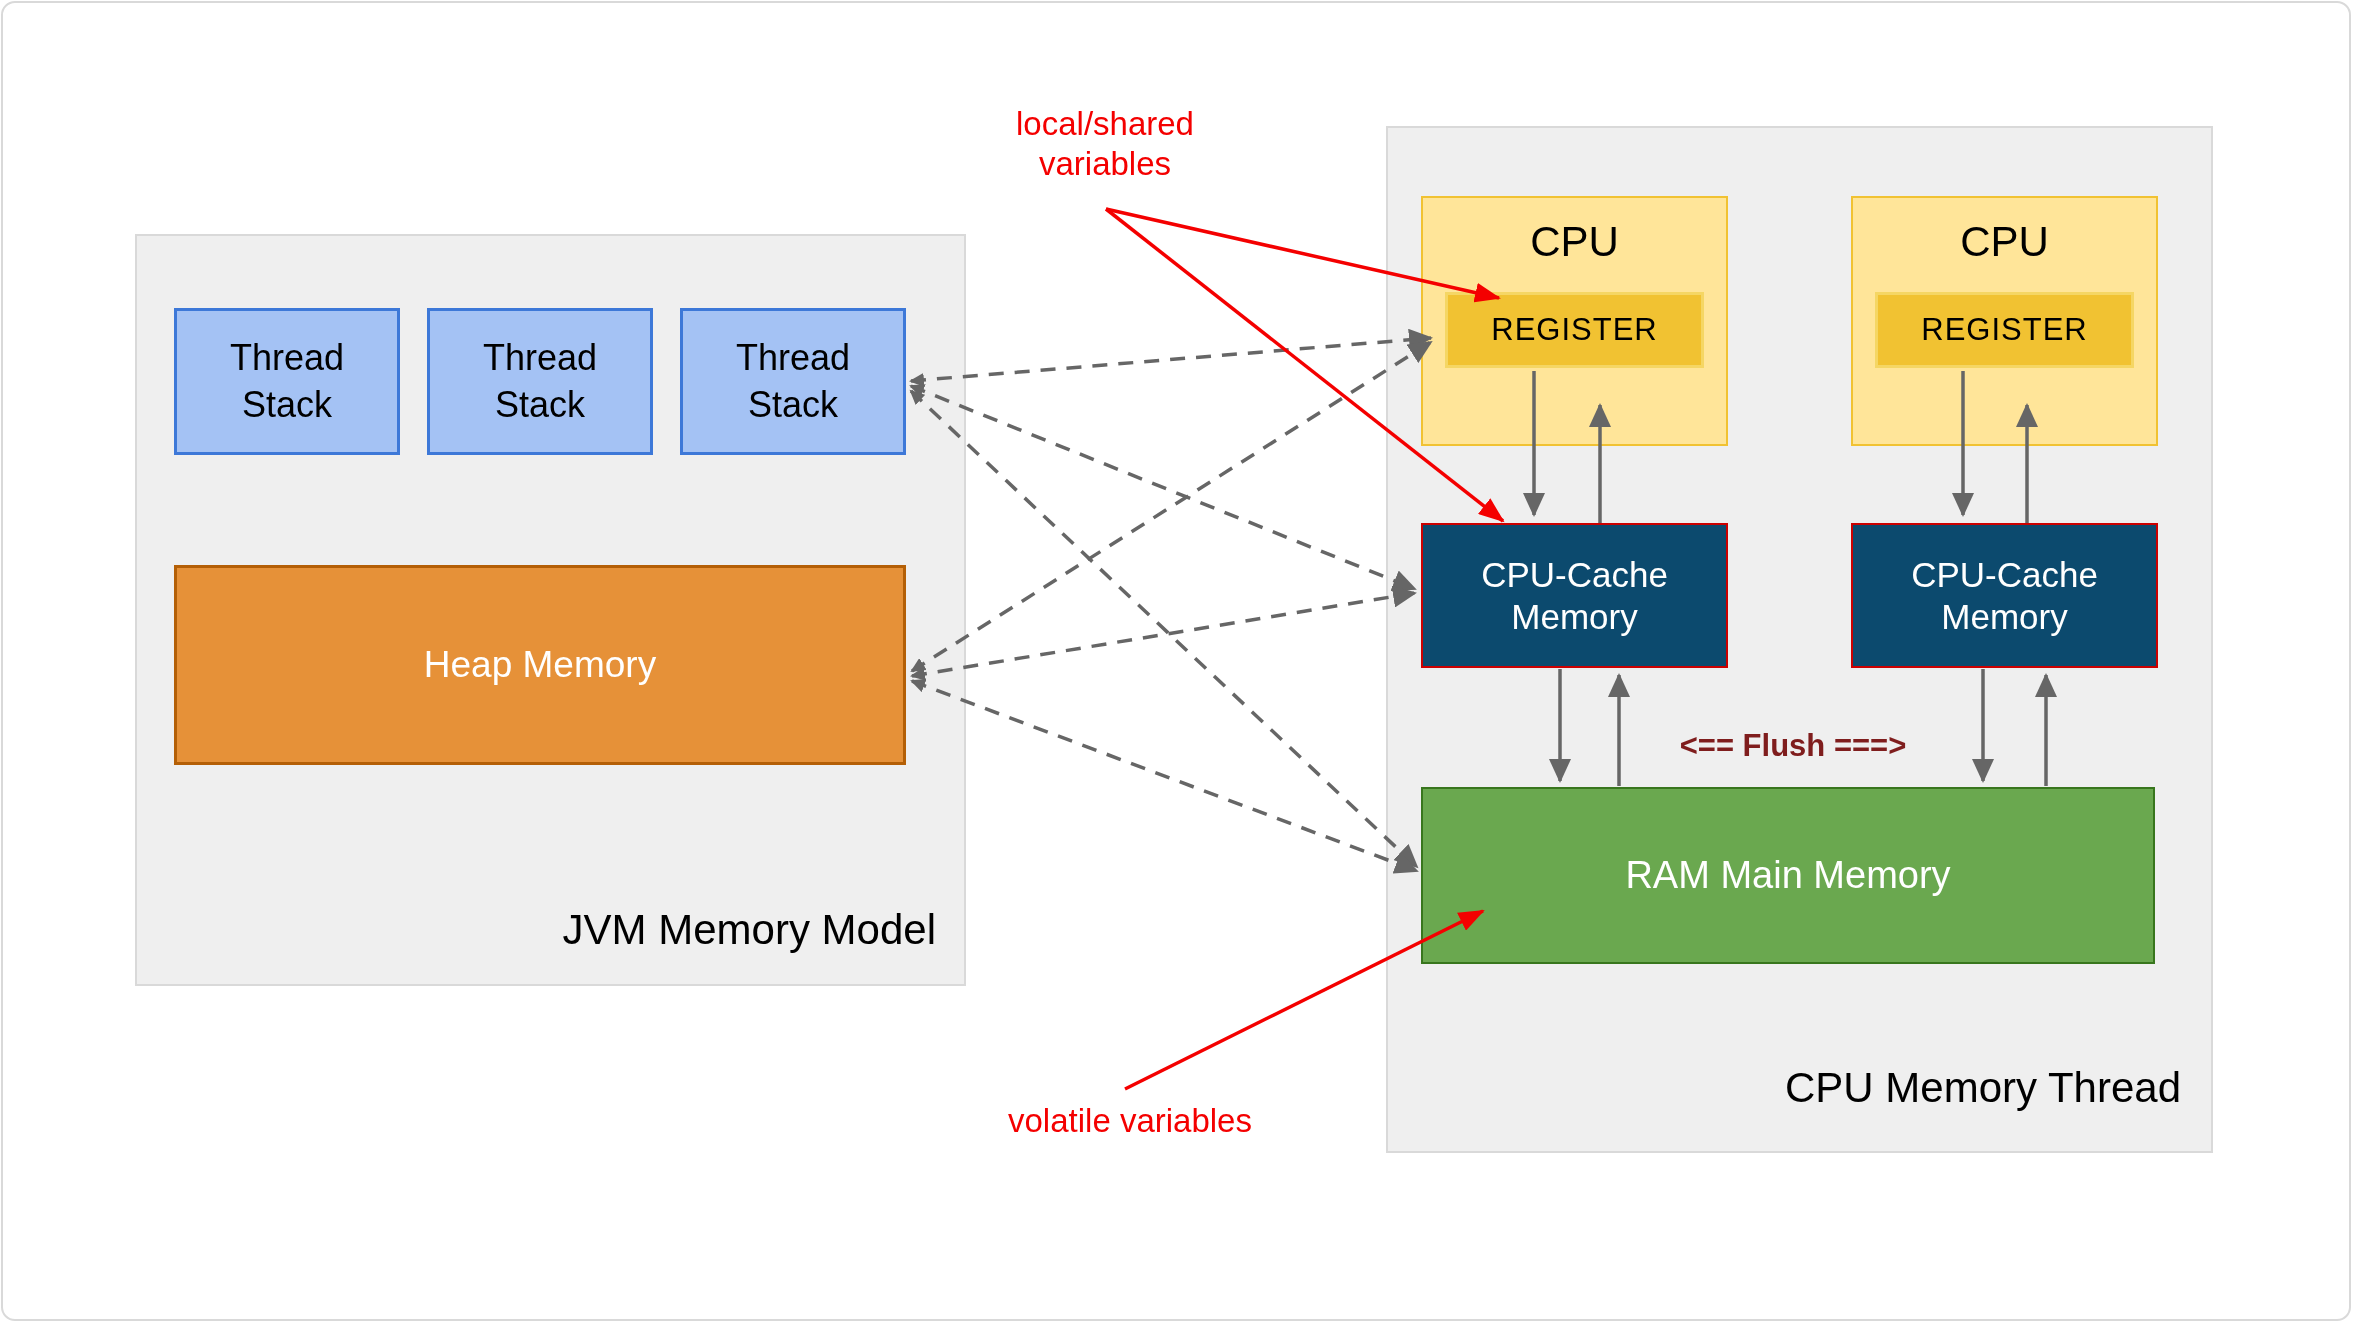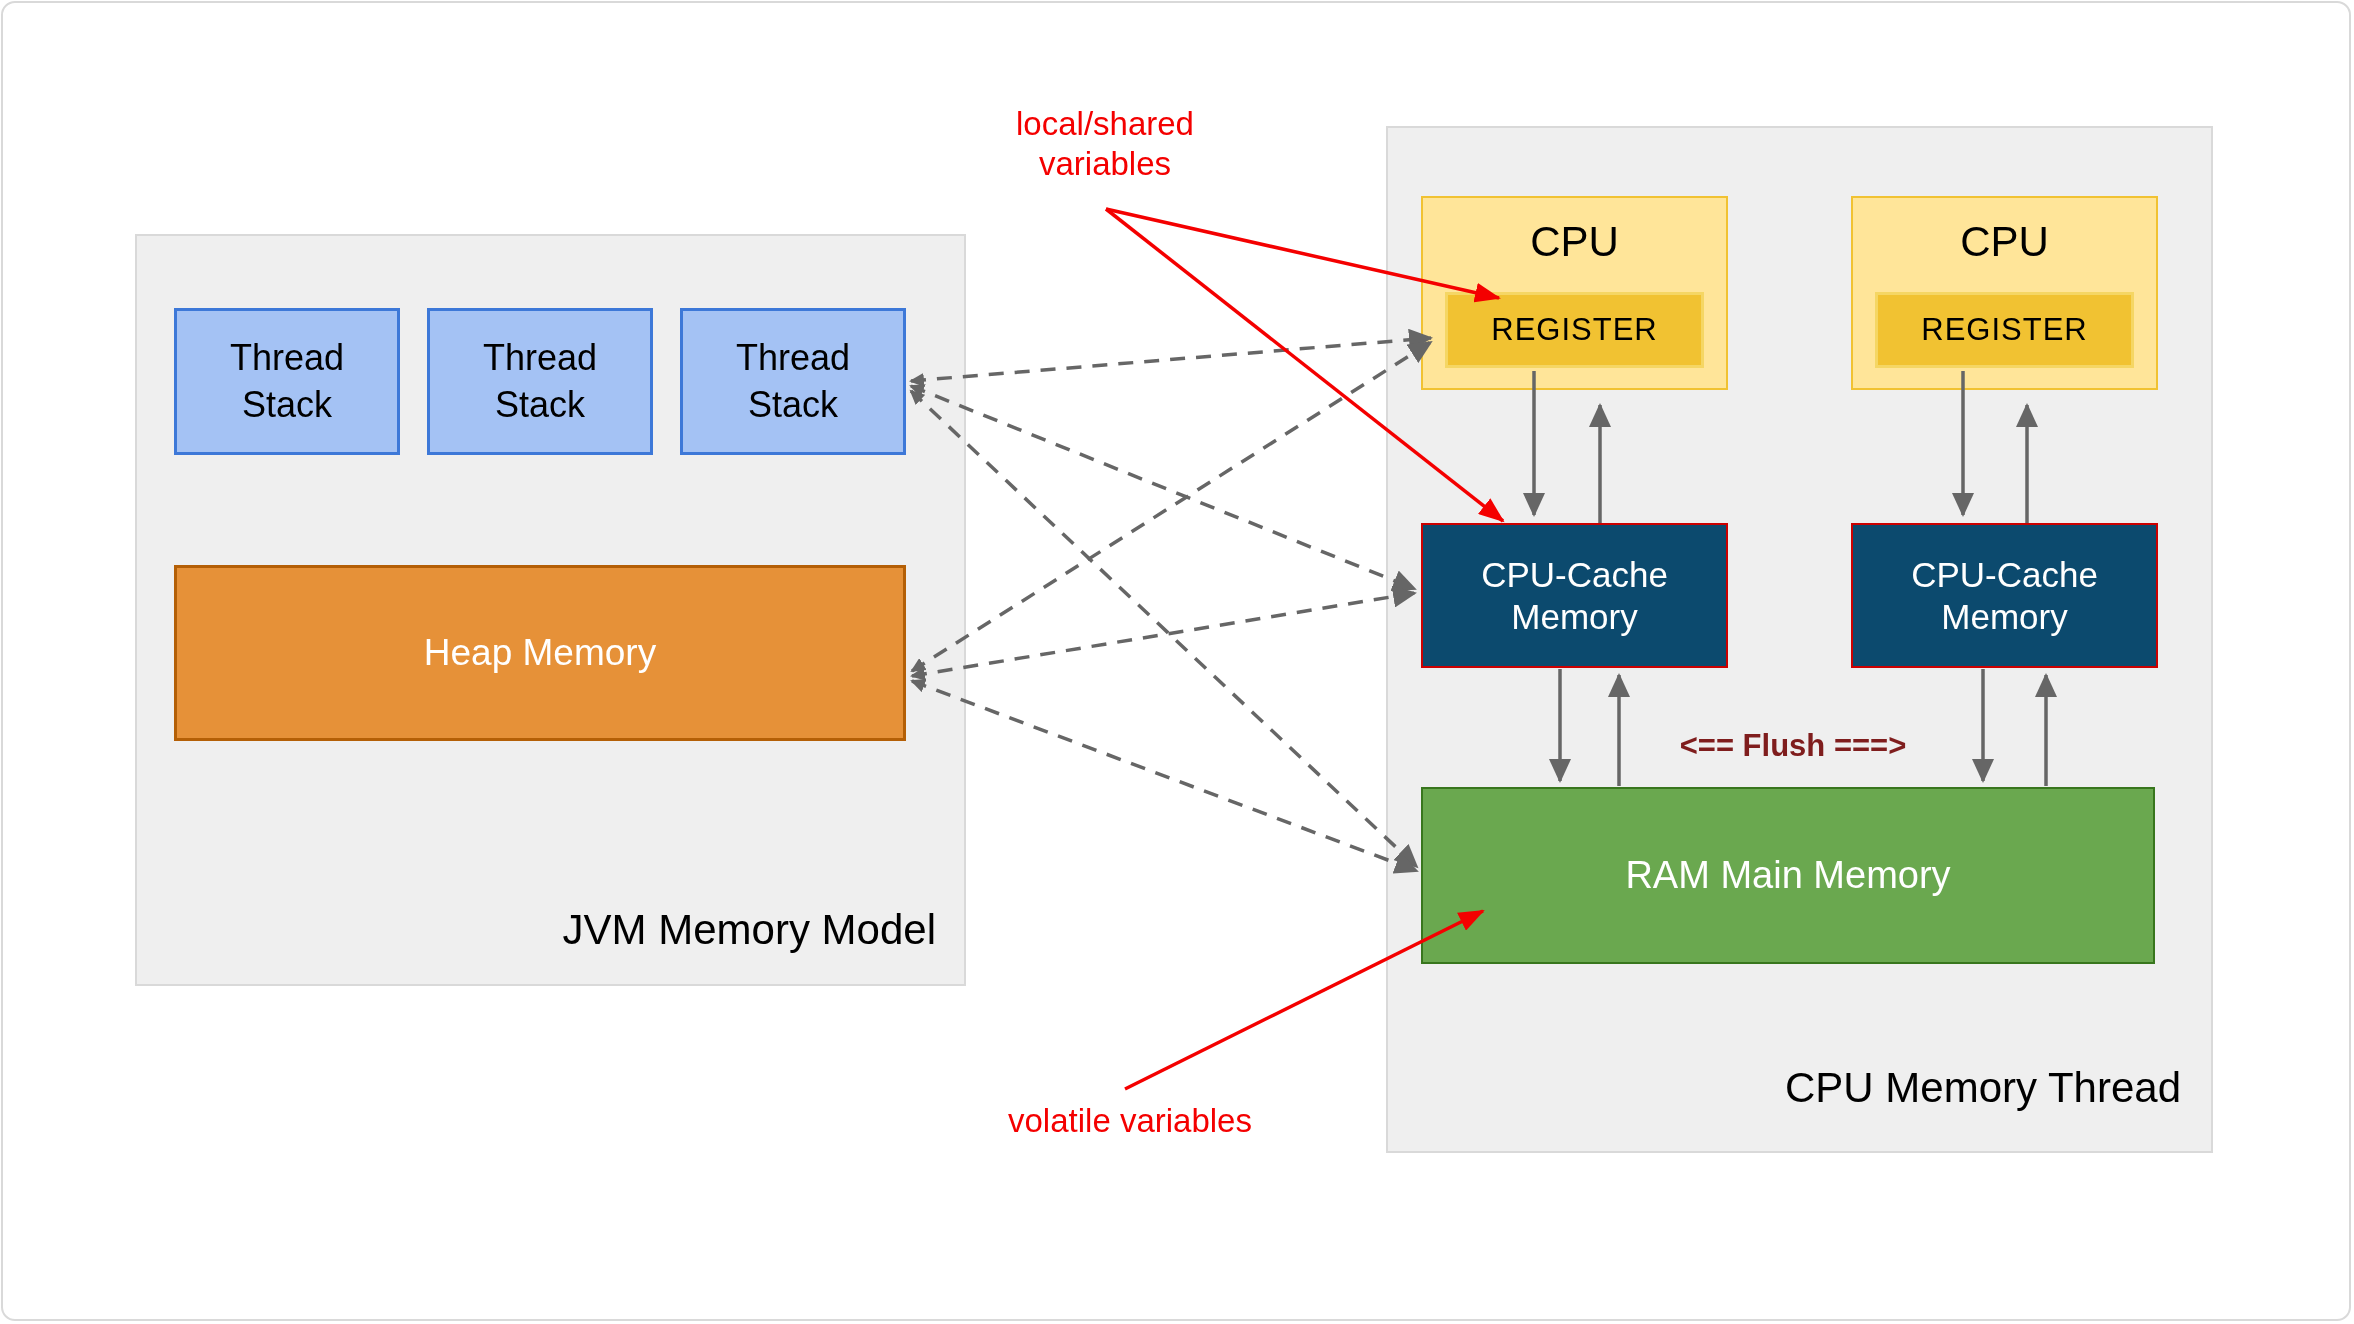--- a/index.html
+++ b/index.html
@@ -22,27 +22,27 @@
   .tstack{
     position:absolute;top:305px;width:226px;height:147px;box-sizing:border-box;
     background:#a4c2f4;border:3px solid #3d78d8;
     display:flex;align-items:center;justify-content:center;text-align:center;
     font-size:36px;line-height:1.28;color:#000;padding:0 54px;
   }
   #tstack-1{left:171px;}
   #tstack-2{left:424px;}
   #tstack-3{left:677px;}
   #heap{
-    position:absolute;left:171px;top:562px;width:732px;height:176px;box-sizing:border-box;
+    position:absolute;left:171px;top:562px;width:732px;height:200px;box-sizing:border-box;
     background:#e69138;border:3px solid #b45f06;
     display:flex;align-items:center;justify-content:center;
     font-size:37px;color:#ffffff;
   }
   .cpu-box{
-    position:absolute;top:193px;width:307px;height:194px;box-sizing:border-box;
+    position:absolute;top:193px;width:307px;height:250px;box-sizing:border-box;
     background:#ffe599;border:2.5px solid #f1c232;
   }
   #cpu-box-1{left:1418px;}
   #cpu-box-2{left:1848px;}
   .cpu-label{
     position:absolute;left:0;top:20px;width:100%;text-align:center;
     font-size:42px;color:#000;
   }
   .register{
     position:absolute;left:22px;top:94px;width:259px;height:76px;box-sizing:border-box;

